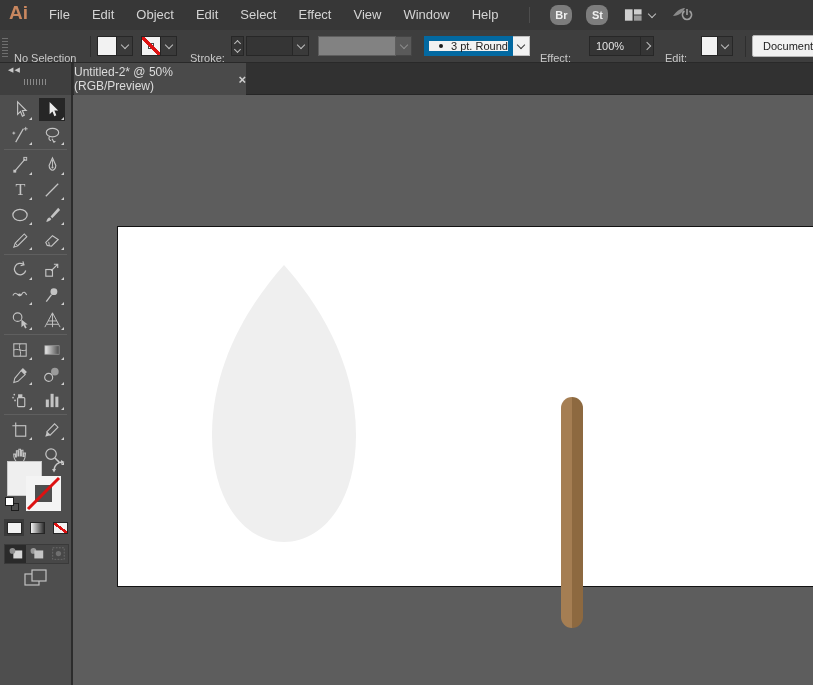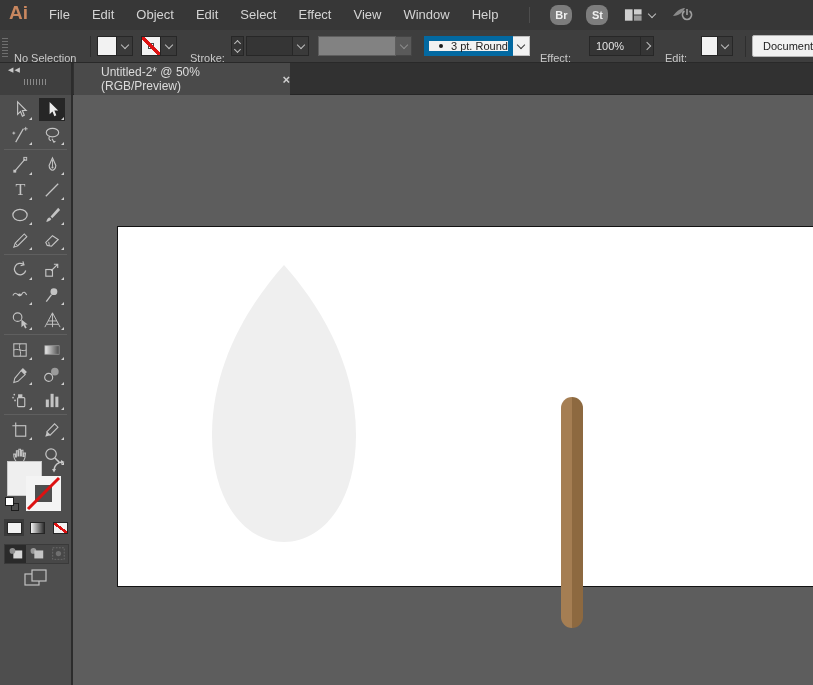--- a/index.html
+++ b/index.html
@@ -58,22 +58,22 @@
   .doc-btn { top:5px; height:22px; background:#f2f2f2; border:1px solid #b5b5b5; border-radius:2px;
              color:#1c1c1c; font-size:11px; line-height:20px; padding-left:10px; overflow:hidden; white-space:nowrap; }
 
   
   .tool-header { position:absolute; left:0; top:63px; width:72px; height:32px; background:#3f3f3f; }
   .collapse { position:absolute; left:8px; top:3px; color:#c7c7c7; font-size:7px; letter-spacing:1px; }
   .panel-grip { position:absolute; left:24px; top:16px; width:22px; height:6px;
                 background:repeating-linear-gradient(90deg,#8a8a8a 0 1px,transparent 1px 3px); }
   .tab-strip { position:absolute; left:72px; top:63px; width:741px; height:32px; background:#313131;
                border-bottom:1px solid #262626; }
-  .doc-tab { position:absolute; left:2px; top:0; width:216px; height:32px; background:#4a4a4a;
-             display:flex; align-items:center; color:#dcdcdc; font-size:12px; padding-left:27px; }
+  .doc-tab { position:absolute; left:2px; top:0; width:172px; height:32px; background:#4a4a4a;
+             display:flex; align-items:center; color:#dcdcdc; font-size:12px; padding-left:0; }
   .tab-close { margin-left:12px; color:#cfcfcf; font-size:13px; font-weight:bold; }
 
   
   .toolbar { position:absolute; left:0; top:95px; width:71px; height:590px; background:#4e4e4e; }
   .canvas-divider { position:absolute; left:71px; top:63px; width:2px; height:622px; background:#2c2c2c; }
   .tool-row { display:flex; justify-content:center; gap:6px; height:25px; align-items:center; }
   .tool-sep { height:1px; background:#5f5f5f; margin:2px 4px; }
   .tool-cell { position:relative; width:26px; height:23px; display:flex; align-items:center; justify-content:center; }
   .tool-cell.active { background:#262626; }
   .tool-cell::after { content:""; position:absolute; right:1px; bottom:1px; width:0; height:0;

